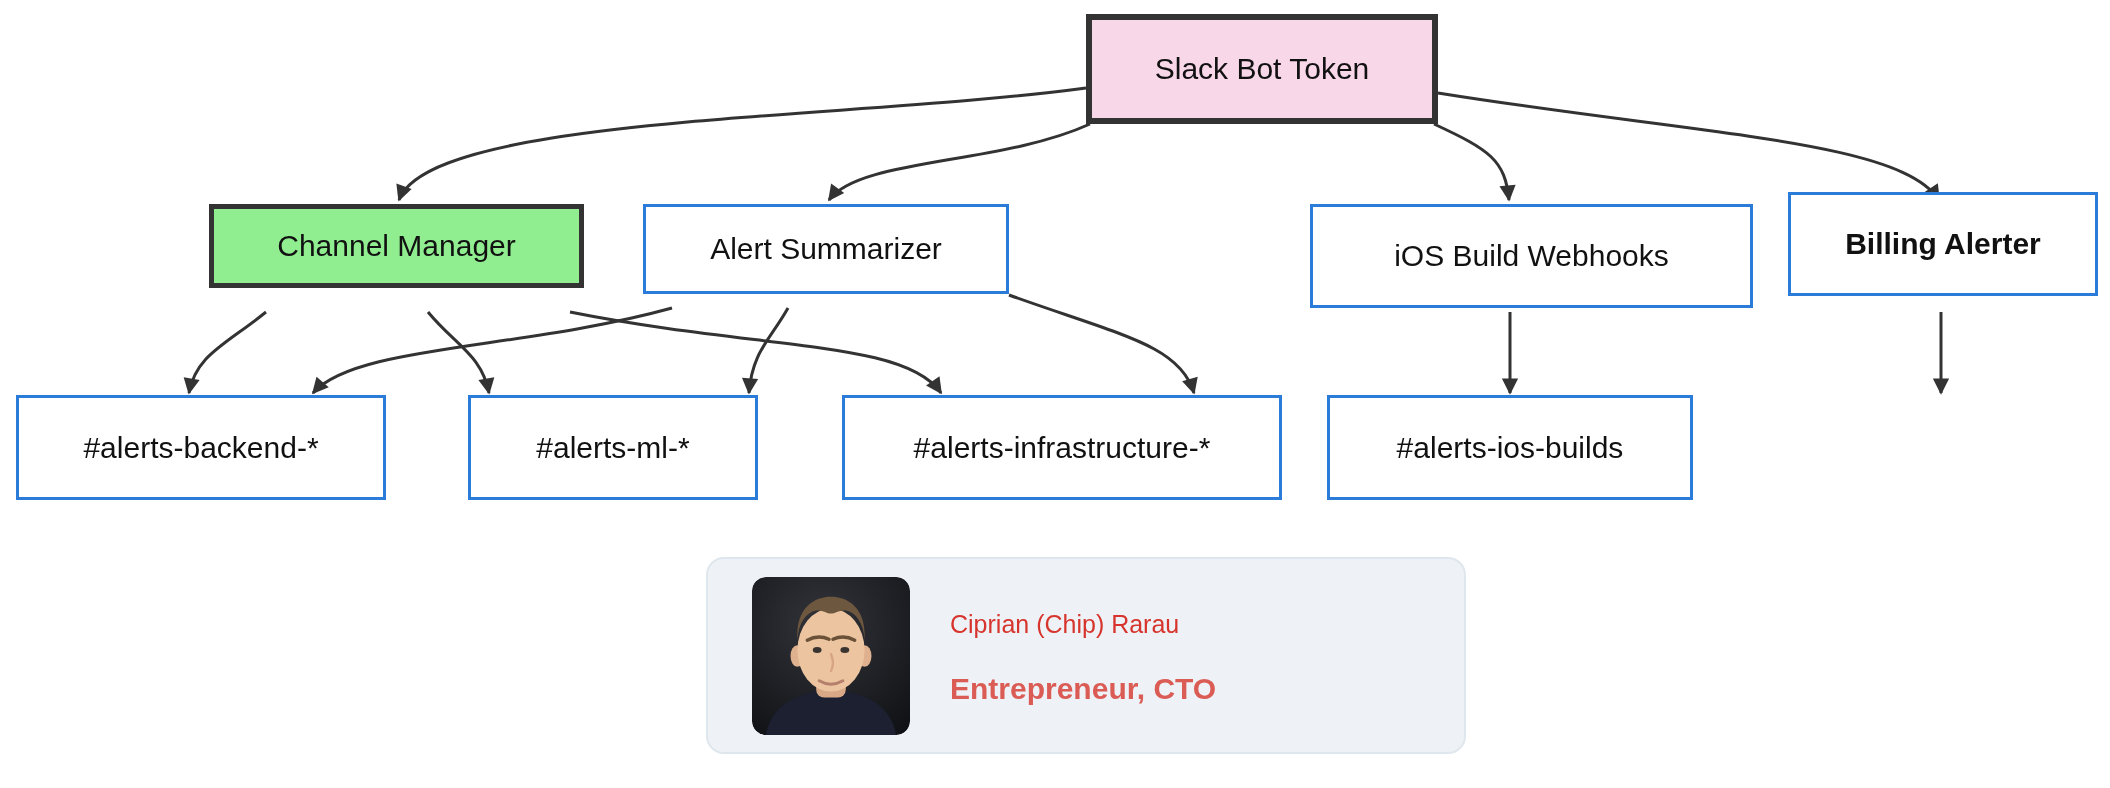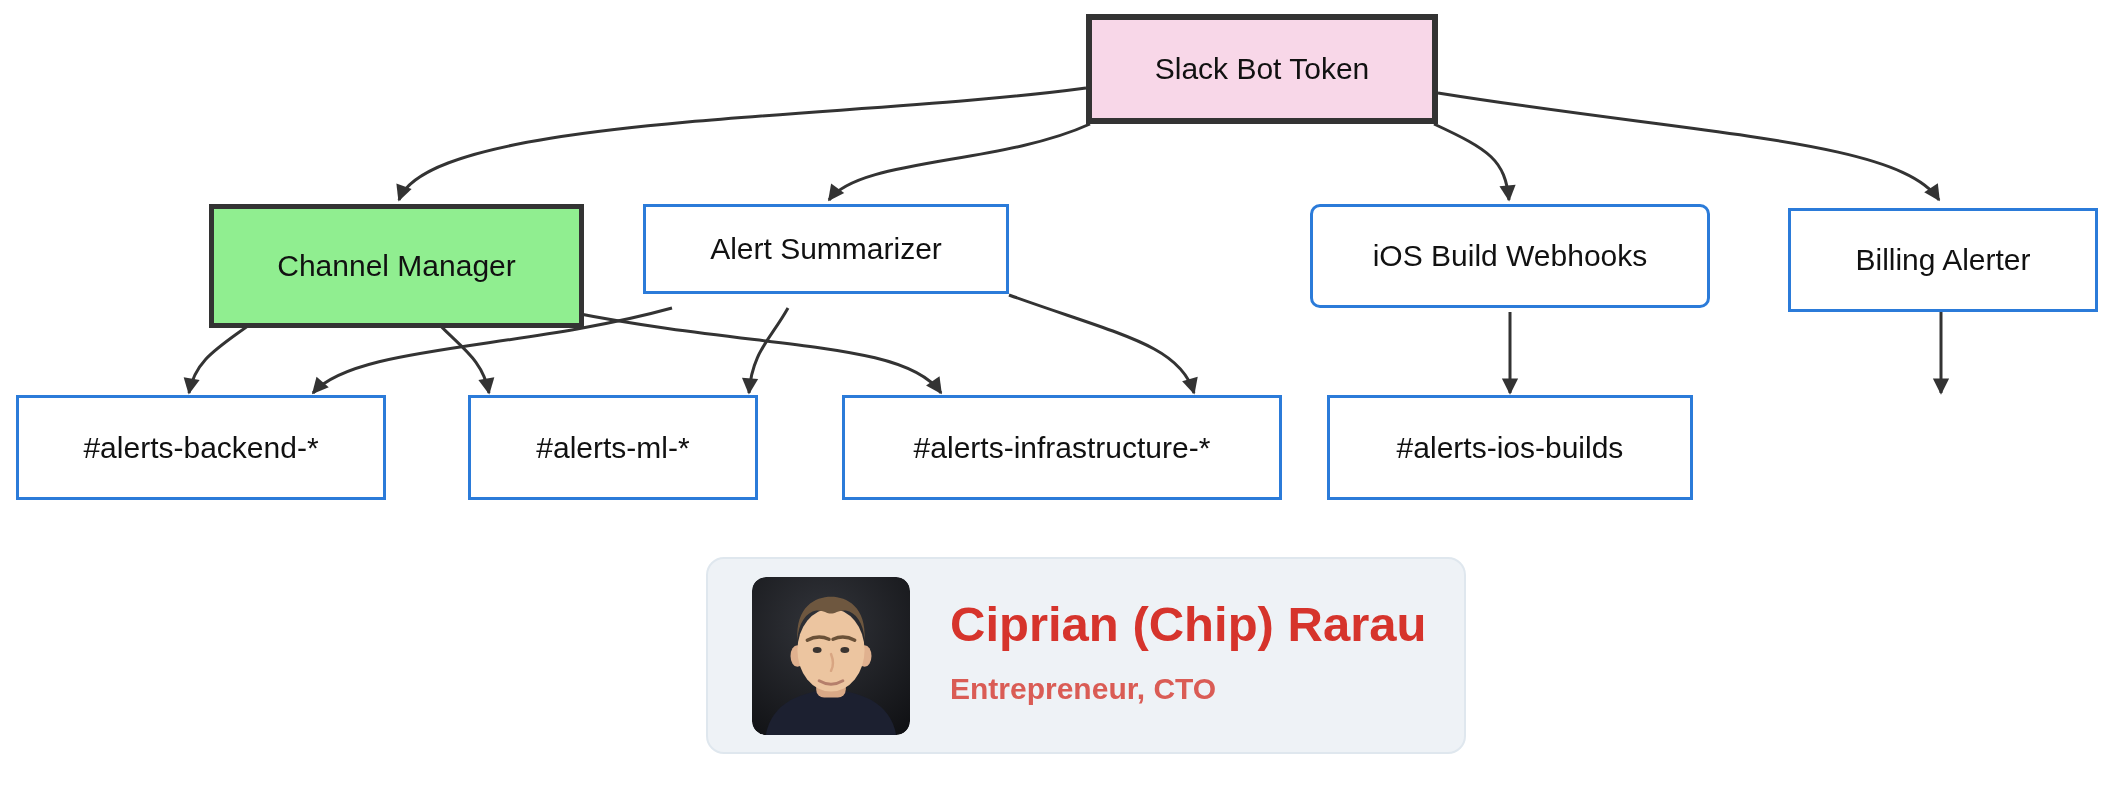--- a/index.html
+++ b/index.html
@@ -20,21 +20,21 @@
     position:absolute;left:706px;top:557px;width:760px;height:197px;box-sizing:border-box;
     background:var(--card-bg,#eef2f6);border:2px solid var(--card-border,#dfe7ee);
     border-radius:18px;display:flex;align-items:center;
   }
   .card .photo{
     width:158px;height:158px;margin-left:44px;flex:0 0 auto;border-radius:14px;overflow:hidden;
     display:block;
   }
   .card .info{margin-left:40px;display:flex;flex-direction:column;justify-content:center;}
   .card .name{
-    font-size:49px;font-weight:bold;color:var(--name-red,#d6342c);line-height:44px;
+    font-size:25px;font-weight:normal;color:var(--name-red,#d6342c);line-height:44px;
   }
   .card .site{
     font-size:30px;font-weight:bold;color:var(--subtext-red,#da5c55);line-height:40px;margin-top:4px;
     text-decoration:none;cursor:pointer;
   }
   .card .role{
     font-size:30px;font-weight:bold;color:var(--subtext-red,#da5c55);line-height:40px;margin-top:23px;
   }
 </style>
 </head>
@@ -61,33 +61,33 @@
       <path d="M 1009 295 C 1120 335, 1180 345, 1194 393" marker-end="url(#arrow)"></path>
       <path d="M 1510 312 L 1510 393" marker-end="url(#arrow)"></path>
       <path d="M 1941 312 L 1941 393" marker-end="url(#arrow)"></path>
     </g>
   </svg>
 
   <div class="node root" style="left:1086px;top:14px;width:352px;height:110px;">
     <span>Slack Bot Token</span>
   </div>
 
-  <div class="node manager" style="left:209px;top:204px;width:375px;height:124px;">
+  <div class="node manager" style="left:209px;top:204px;width:375px;height:84px;">
     <span>Channel Manager</span>
   </div>
 
   <div class="node service" style="left:643px;top:204px;width:366px;height:90px;">
     <span>Alert Summarizer</span>
   </div>
 
-  <div class="node service" style="left:1310px;top:204px;width:400px;height:104px;border-radius:10px;">
+  <div class="node service" style="left:1310px;top:204px;width:443px;height:104px;">
     <span>iOS Build Webhooks</span>
   </div>
 
-  <div class="node service" style="left:1788px;top:208px;width:310px;height:104px;">
+  <div class="node service" style="left:1788px;top:192px;width:310px;height:104px;font-weight:bold;">
     <span>Billing Alerter</span>
   </div>
 
   <div class="node service" style="left:16px;top:395px;width:370px;height:105px;">
     <span>#alerts-backend-*</span>
   </div>
 
   <div class="node service" style="left:468px;top:395px;width:290px;height:105px;">
     <span>#alerts-ml-*</span>
   </div>

